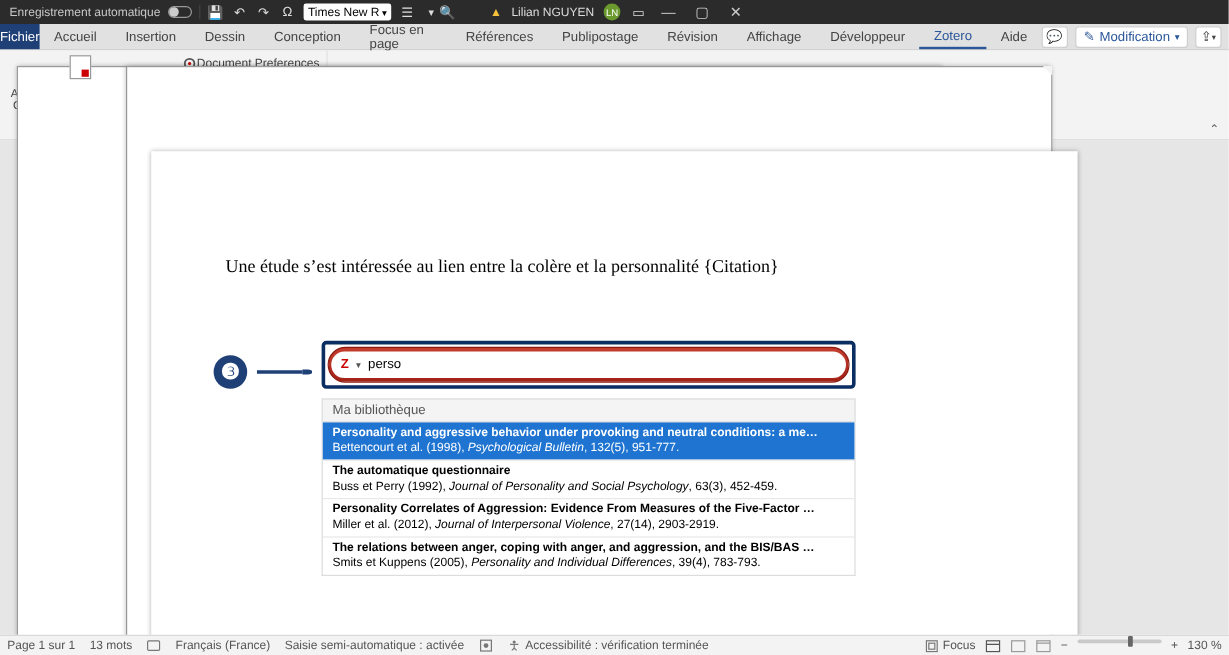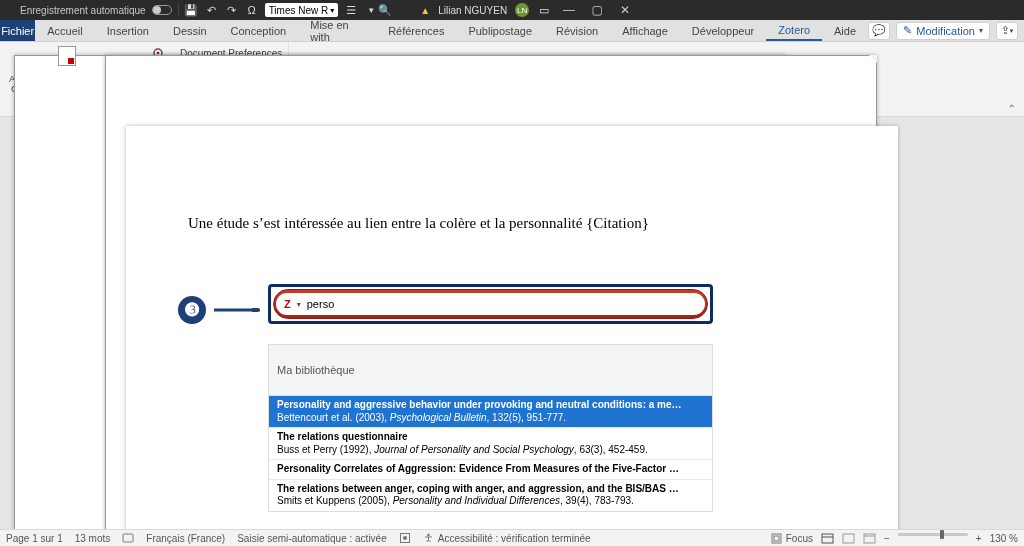--- a/index.html
+++ b/index.html
@@ -1,18 +1,18 @@
 <!DOCTYPE html>
 <html><head>
 <meta charset="utf-8">
 <style>
   * { box-sizing: border-box; }
   html, body { margin: 0; padding: 0; width: 1024px; height: 546px; overflow: hidden; font-family: "Segoe UI", Arial, sans-serif; background: #fff; }
   .titlebar { height: 20px; background: #2b2b2b; color: #c8c8c8; display: flex; align-items: center; font-size: 10px; }
-  .titlebar .left  { display: flex; align-items: center; gap: 6px; padding-left: 20px; }
+  .titlebar .left  { display: flex; align-items: center; gap: 6px; padding-left: 8px; }
   .titlebar .center{ flex: 1; text-align: center; pointer-events: none; }
   .titlebar .right { display: flex; align-items: center; gap: 8px; padding-right: 6px; }
   .autosave-toggle { width: 20px; height: 10px; border: 1px solid #999; border-radius: 5px; position: relative; }
   .autosave-toggle::after { content: ""; position: absolute; width: 8px; height: 8px; background: #ccc; border-radius: 50%; top: 0; left: 0; }
   .tb-sep { width: 1px; height: 12px; background: #444; }
   .tb-ico { width: 14px; height: 14px; display: inline-flex; align-items: center; justify-content: center; color: #ddd; font-size: 11px; cursor: pointer; }
   .font-box { background: #fff; color: #000; font-size: 10px; padding: 1px 4px; height: 14px; display: flex; align-items: center; gap: 2px; border-radius: 2px;}
   .avatar { width: 14px; height: 14px; border-radius: 50%; background: #6a9a2d; color: #fff; font-size: 8px; display: flex; align-items: center; justify-content: center; }
   .win-btn { width: 20px; text-align: center; font-size: 12px; cursor: pointer; color:#ccc;}
   .tabs-row { height: 22px; background: #e1e1e1; display: flex; align-items: stretch; font-size: 11px; border-bottom: 1px solid #d0d0d0; }
@@ -26,39 +26,39 @@
   .share-btn{ width:22px; height:18px; border:1px solid #cfcfcf; background:#fff; border-radius:3px; display:flex; align-items:center; justify-content:center; color:#444; font-size:11px; cursor:pointer;}
 
   .ribbon { height: 75px; background: #f3f3f3; border-bottom: 1px solid #d9d9d9; display: flex; position: relative;}
   .r-group { padding: 2px 6px; display: flex; flex-direction: column; align-items: center; border-right: 1px solid #e2e2e2; }
   .r-group .row { display: flex; gap: 6px; }
   .big-btn { width: 42px; display: flex; flex-direction: column; align-items: center; font-size: 9.5px; color: #444; cursor: pointer; padding-top:2px;}
   .big-btn .ico { width: 26px; height: 26px; margin-bottom: 2px; position: relative; }
   .z-icon{ width:26px; height:20px; background:#fff; border:1px solid #999; position:relative;}
   .z-icon::before{ content:""; position:absolute; width:6px; height:6px; background:#c00; bottom:1px; right:1px;}
   .z-icon.page::after{ content:""; position:absolute; right:-1px; top:-1px; border:4px solid transparent; border-top-color:#f3f3f3; border-right-color:#f3f3f3;}
-  .small-btn { display:flex; align-items:center; gap:16px; font-size:10px; color:#444; cursor:pointer; padding:1px 0; white-space:nowrap;}
+  .small-btn { display:flex; align-items:center; gap:0; font-size:10px; color:#444; cursor:pointer; padding:1px 0; white-space:nowrap;}
   .small-btn svg{ flex:none; }
   .group-label{ font-size:9.5px; color:#777; margin-top:auto; padding-bottom:2px;}
   .ribbon-caret{ position:absolute; right:8px; bottom:2px; font-size:10px; color:#666; cursor:pointer;}
 
   .workspace { height: 412px; background: #e6e6e6; overflow: hidden; display: flex; justify-content: center; }
   .page { margin-top: 9px; width: 772px; height: 600px; background: #fff; box-shadow: 0 0 4px rgba(0,0,0,.3); position: relative; }
   .doc-text { position:absolute; top:89px; left:62px; font-family:"Times New Roman", serif; font-size:15px; color:#000; }
 
   .callout-num{ position:absolute; top:170px; left:52px; width:28px; height:28px; border-radius:50%; background:#1f3f77; color:#fff; font-weight:bold; font-family:serif; font-size:18px; display:flex; align-items:center; justify-content:center;}
   .arrow{ position:absolute; top:182px; left:88px; width:46px; height:4px; }
 
   .zotero-box{ position:absolute; top:158px; left:142px; width:445px; }
   .z-search-outer{ border:3px solid #0a2e62; border-radius:4px; padding:2px;}
   .z-search{ height:30px; background:linear-gradient(#c43e2f,#a32216); border:1px solid #8a1a10; border-radius:16px; display:flex; align-items:center; padding:2px;}
   .z-search-inner{ flex:1; height:22px; background:#fff; border-radius:12px; display:flex; align-items:center; padding:0 8px; gap:6px; font-size:11px;}
   .z-logo{ font-weight:bold; color:#c00; font-size:11px;}
   .z-dd{ font-size:8px; color:#555;}
-  .results-header{ margin-top:20px; background:#f4f4f4; border:1px solid #ddd; padding:19px 8px; font-size:11px; color:#555;}
+  .results-header{ margin-top:8px; background:#f4f4f4; border:1px solid #ddd; padding:3px 8px; font-size:11px; color:#555;}
   .results{ border:1px solid #ddd; border-top:none; background:#fff;}
   .result{ padding:3px 8px; border-top:1px solid #e8e8e8; font-size:10px; line-height:1.25; cursor:pointer;}
   .result:first-child{ border-top:none;}
   .result .title{ font-weight:bold; color:#000;}
   .result .meta{ color:#000;}
   .result .journal{ font-style:italic;}
   .result.selected{ background:#1e74d0; color:#fff;}
   .result.selected .title,.result.selected .meta{ color:#fff;}
 
   .statusbar{ position:absolute; bottom:0; left:0; right:0; height:17px; background:#f3f3f3; border-top:1px solid #d9d9d9; display:flex; align-items:center; font-size:10px; color:#555; padding:0 6px; gap:12px;}
@@ -99,21 +99,21 @@
   </div>
 </div>
 
 <div class="tabs-row" id="tabs-row">
   <div class="tab-file">Fichier</div>
 
   <div class="tab">Accueil</div>
     <div class="tab">Insertion</div>
     <div class="tab">Dessin</div>
     <div class="tab">Conception</div>
-    <div class="tab">Mise en with</div>
+    <div class="tab">Focus en page</div>
     <div class="tab">Références</div>
     <div class="tab">Publipostage</div>
     <div class="tab">Révision</div>
     <div class="tab">Affichage</div>
     <div class="tab">Développeur</div>
     <div class="tab active" style="border-bottom: 2px solid rgb(43, 87, 154); padding-bottom: 0px;">Zotero</div>
     <div class="tab">Aide</div>
     <div class="tabs-right">
     <span class="comment-ico">💬</span>
     <span class="mod-btn">
@@ -195,28 +195,29 @@
             <span class="z-logo">Z</span>
             <span class="z-dd">▾</span>
             <span style="color:#000;">perso</span>
           </div>
         </div>
       </div>
       <div class="results-header">Ma bibliothèque</div>
       <div class="results" id="z-results">
           <div class="result selected">
             <div class="title">Personality and aggressive behavior under provoking and neutral conditions: a me…</div>
-            <div class="meta"><span>Bettencourt et al. (2003), </span><span class="journal">Psychological Bulletin</span><span>, 132(5), 951-777.</span></div>
+            <div class="meta"><span>Bettencourt et al. (1998), </span><span class="journal">Psychological Bulletin</span><span>, 132(5), 951-777.</span></div>
           </div>
           <div class="result">
-            <div class="title">The relations questionnaire</div>
+            <div class="title">The automatique questionnaire</div>
             <div class="meta"><span>Buss et Perry (1992), </span><span class="journal">Journal of Personality and Social Psychology</span><span>, 63(3), 452-459.</span></div>
           </div>
           <div class="result">
             <div class="title">Personality Correlates of Aggression: Evidence From Measures of the Five-Factor …</div>
+            <div class="meta"><span>Miller et al. (2012), </span><span class="journal">Journal of Interpersonal Violence</span><span>, 27(14), 2903-2919.</span></div>
           </div>
           <div class="result">
             <div class="title">The relations between anger, coping with anger, and aggression, and the BIS/BAS …</div>
             <div class="meta"><span>Smits et Kuppens (2005), </span><span class="journal">Personality and Individual Differences</span><span>, 39(4), 783-793.</span></div>
           </div>
         </div>
     </div>
   </div>
 </div>
 

